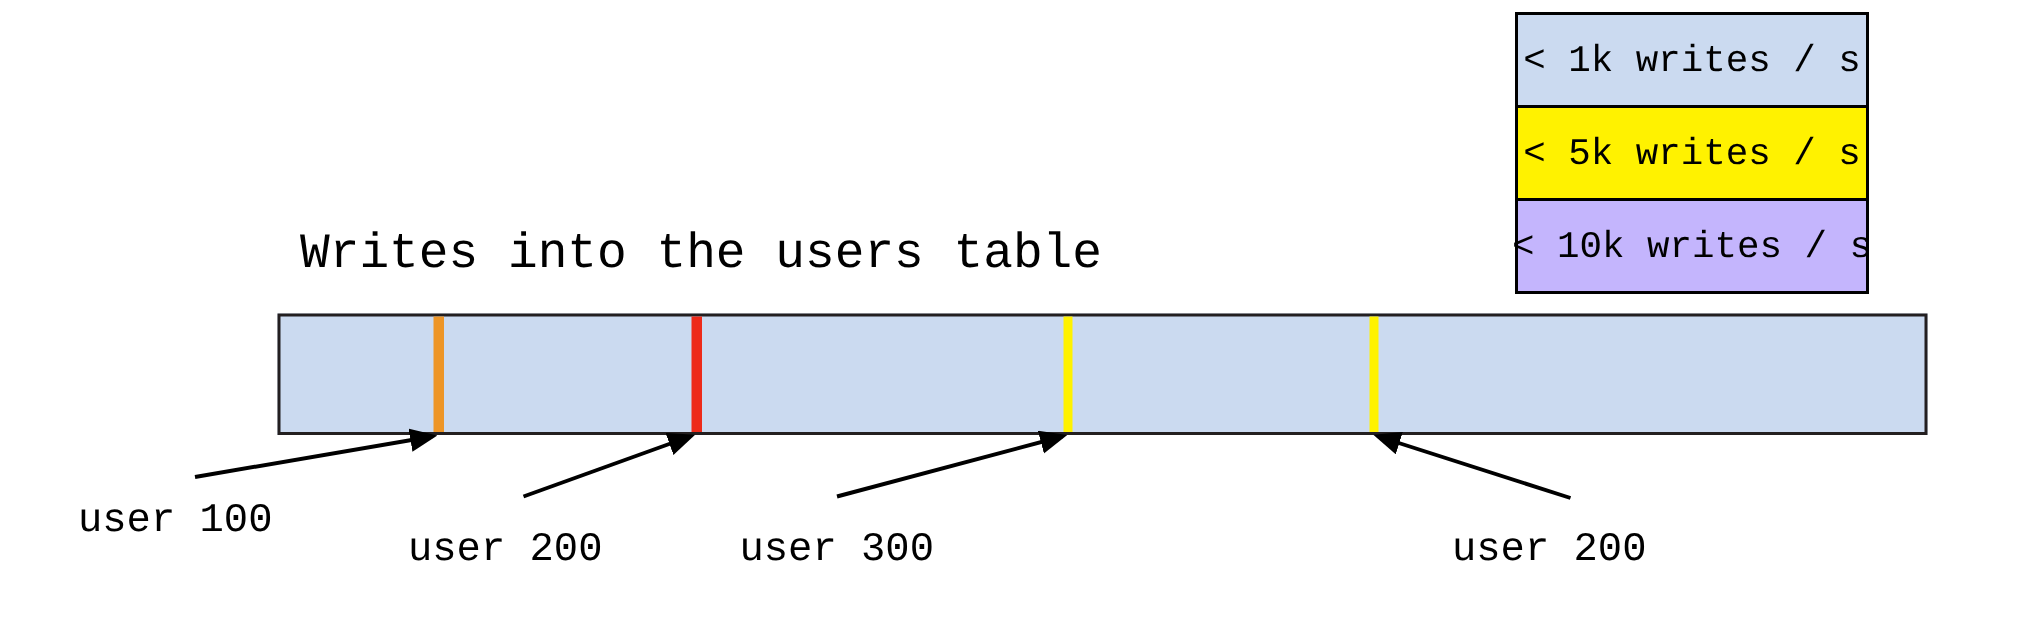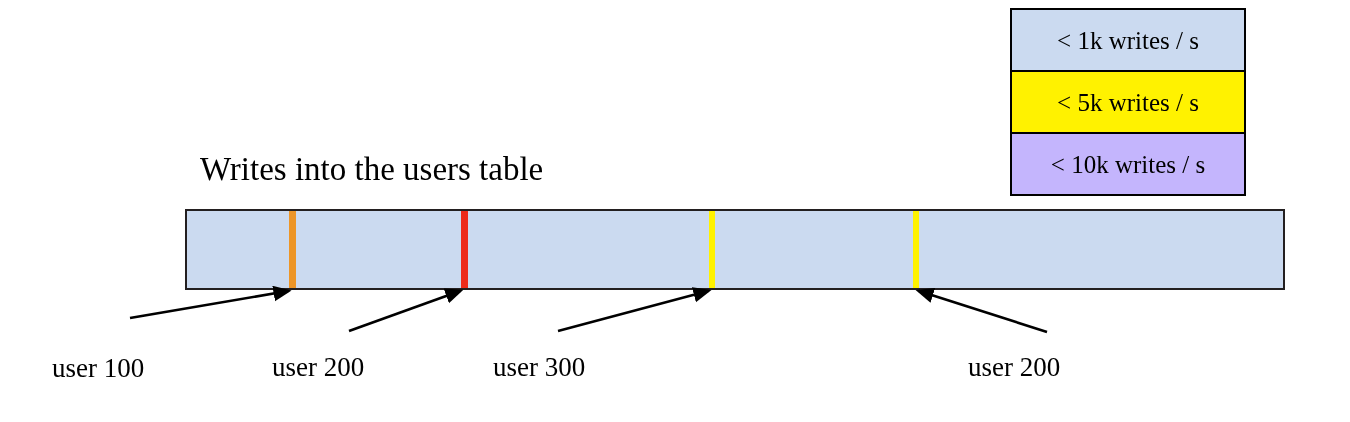--- a/index.html
+++ b/index.html
@@ -6,21 +6,21 @@
     margin: 0;
     padding: 0;
     background: #ffffff;
   }
   #canvas {
     position: relative;
     width: 1350px;
     height: 422px;
     background: #ffffff;
     overflow: hidden;
-    font-family: Liberation Serif, serif;
+    font-family: Liberation Mono, monospace;
   }
 
   
   #legend {
     position: absolute;
     left: 1010px;
     top: 8px;
     width: 236px;
     height: 188px;
     box-sizing: border-box;
@@ -123,19 +123,19 @@
     </defs>
     <g id="arrow-lines">
         <line x1="130" y1="318" x2="288" y2="291" stroke="#000000" stroke-width="2.6" marker-end="url(#arrowhead)"></line>
         <line x1="349" y1="331" x2="460" y2="291" stroke="#000000" stroke-width="2.6" marker-end="url(#arrowhead)"></line>
         <line x1="558" y1="331" x2="708" y2="291" stroke="#000000" stroke-width="2.6" marker-end="url(#arrowhead)"></line>
         <line x1="1047" y1="332" x2="919" y2="291" stroke="#000000" stroke-width="2.6" marker-end="url(#arrowhead)"></line>
       </g>
   </svg>
 
   <div id="user-labels">
-      <div class="user-label" style="left: 52px; top: 353px;">user 100</div>
+      <div class="user-label" style="left: 52px; top: 333px;">user 100</div>
       <div class="user-label" style="left: 272px; top: 352px;">user 200</div>
       <div class="user-label" style="left: 493px; top: 352px;">user 300</div>
       <div class="user-label" style="left: 968px; top: 352px;">user 200</div>
     </div>
 
 </div>
 
 </body></html>

